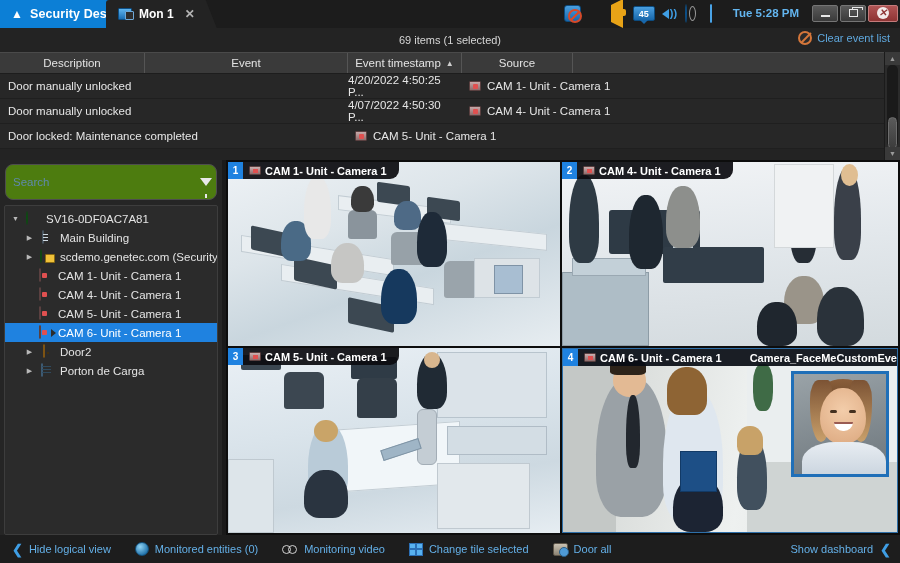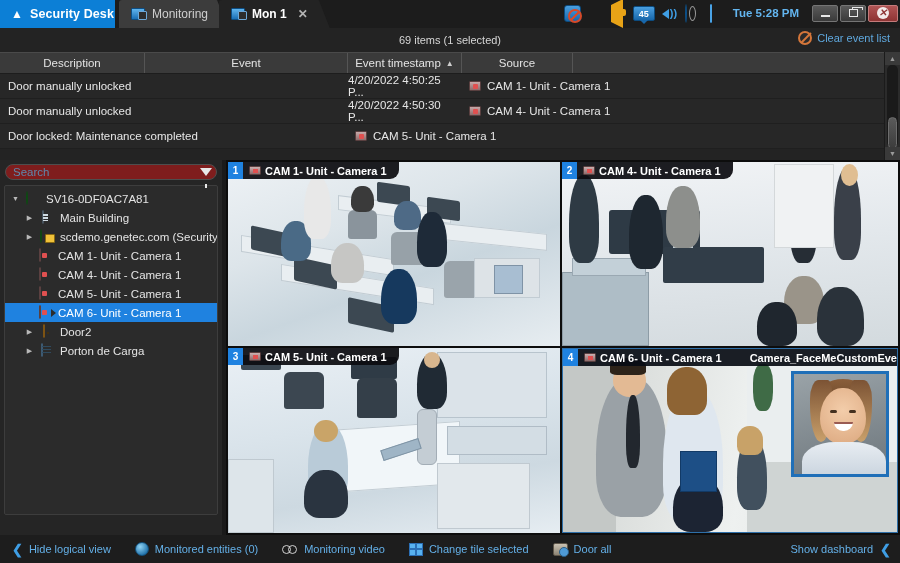--- a/index.html
+++ b/index.html
@@ -223,21 +223,21 @@
     border:1px solid #6d6d6d; border-radius:6px;
   }
 
   
   .sidebar {
     position: absolute; top: 160px; left: 0; width: 222px; height: 375px;
     background: #252525;
   }
   .search-wrap { padding: 4px 5px 3px 5px; }
   .search-box {
-    height: 16px; background: #7f1d1d; border: 1px solid #4e4e4e;
+    height: 36px; background: #4d7c0f; border: 1px solid #4e4e4e;
     border-radius: 8px; display: flex; align-items: center;
     padding: 0 4px 0 7px;
   }
   .search-box input {
     flex: 1; background: transparent; border: 0; outline: 0;
     color: #cfcfcf; font-size: 11.5px; font-family: "Liberation Sans", sans-serif;
   }
   .search-box input::placeholder { color: #5f89ad; }
   .filter-ico {
     width: 0; height: 0; flex:none;
@@ -450,24 +450,20 @@
 </style>
 </head>
 <body>
 
 <div class="titlebar">
   <div class="app-chip">
     <span class="home-glyph">▲</span>
     <span>Security Desk</span>
   </div>
 
-  <div class="tab inactive">
-    <span class="tab-ico"></span>
-    <span>Monitoring</span>
-  </div>
 
   <div class="tab active">
     <span class="tab-ico"></span>
     <span>Mon 1</span>
     <span class="tab-close">✕</span>
   </div>
 
   <div class="tray">
     <span class="tray-ico ico-noentry"></span>
     <span class="tray-ico"><span class="ico-bell"></span></span>
@@ -524,21 +520,21 @@
         <div class="td" style="width:145px"></div>
         <div class="td c-ts" style="width:114px">4/20/2022 4:50:25 P...</div>
         <div class="td c-src" style="width:220px">
           <span class="cam-chip"></span>
           <span>CAM 1- Unit - Camera 1</span>
         </div>
       </div>
       <div class="evt-row">
         <div class="td c-event" style="width:203px">Door manually unlocked</div>
         <div class="td" style="width:145px"></div>
-        <div class="td c-ts" style="width:114px">4/20/2022 4:50:30 P...</div>
+        <div class="td c-ts" style="width:114px">4/07/2022 4:50:30 P...</div>
         <div class="td c-src" style="width:220px">
           <span class="cam-chip"></span>
           <span>CAM 4- Unit - Camera 1</span>
         </div>
       </div>
       <div class="evt-row">
         <div class="td c-event" style="width:203px">Door locked: Maintenance completed</div>
         <div class="td" style="width:145px"></div>
         <div class="td c-src" style="width:220px">
           <span class="cam-chip"></span>

